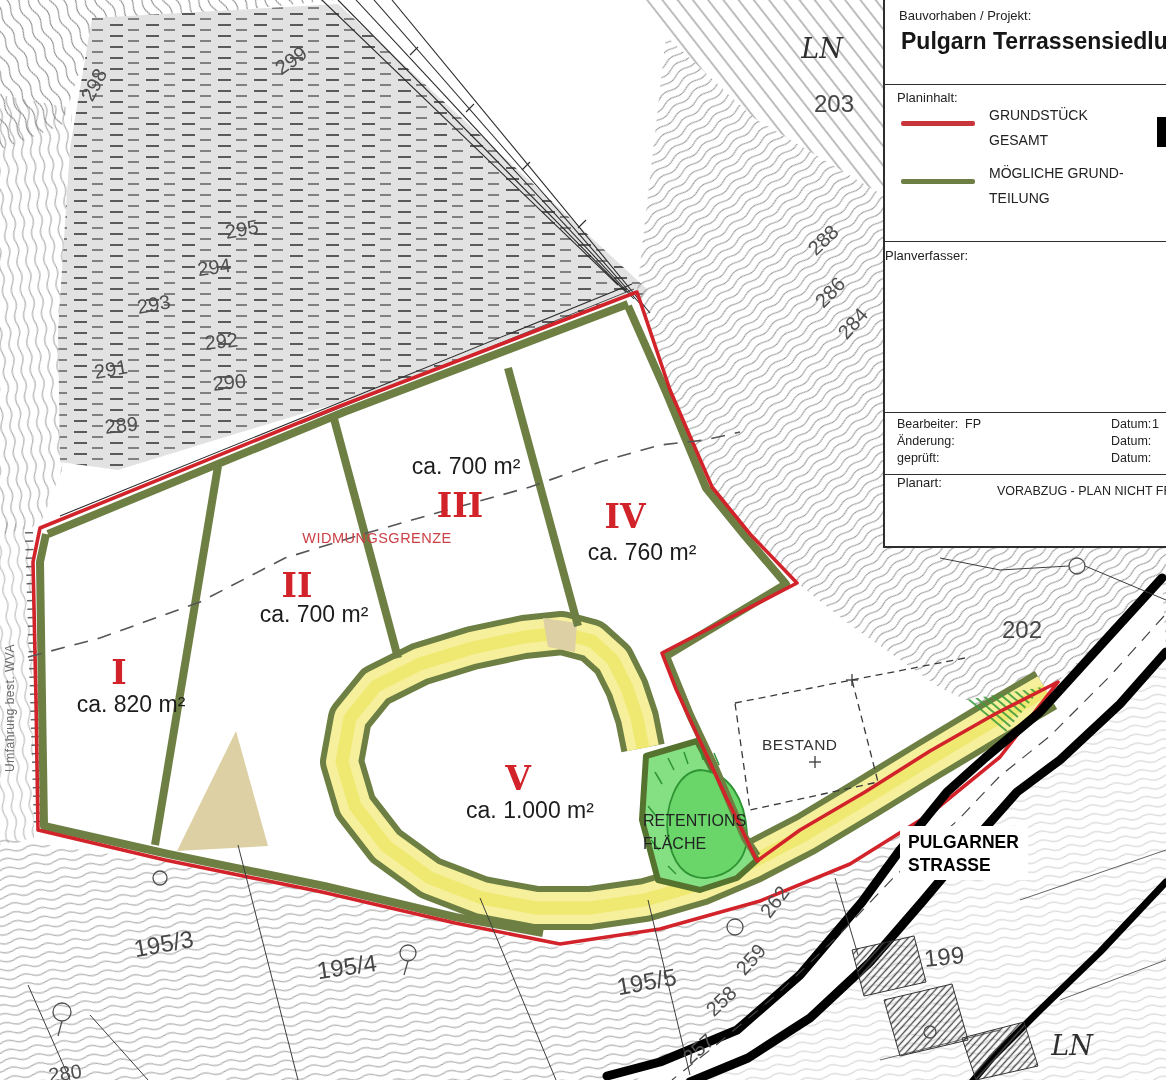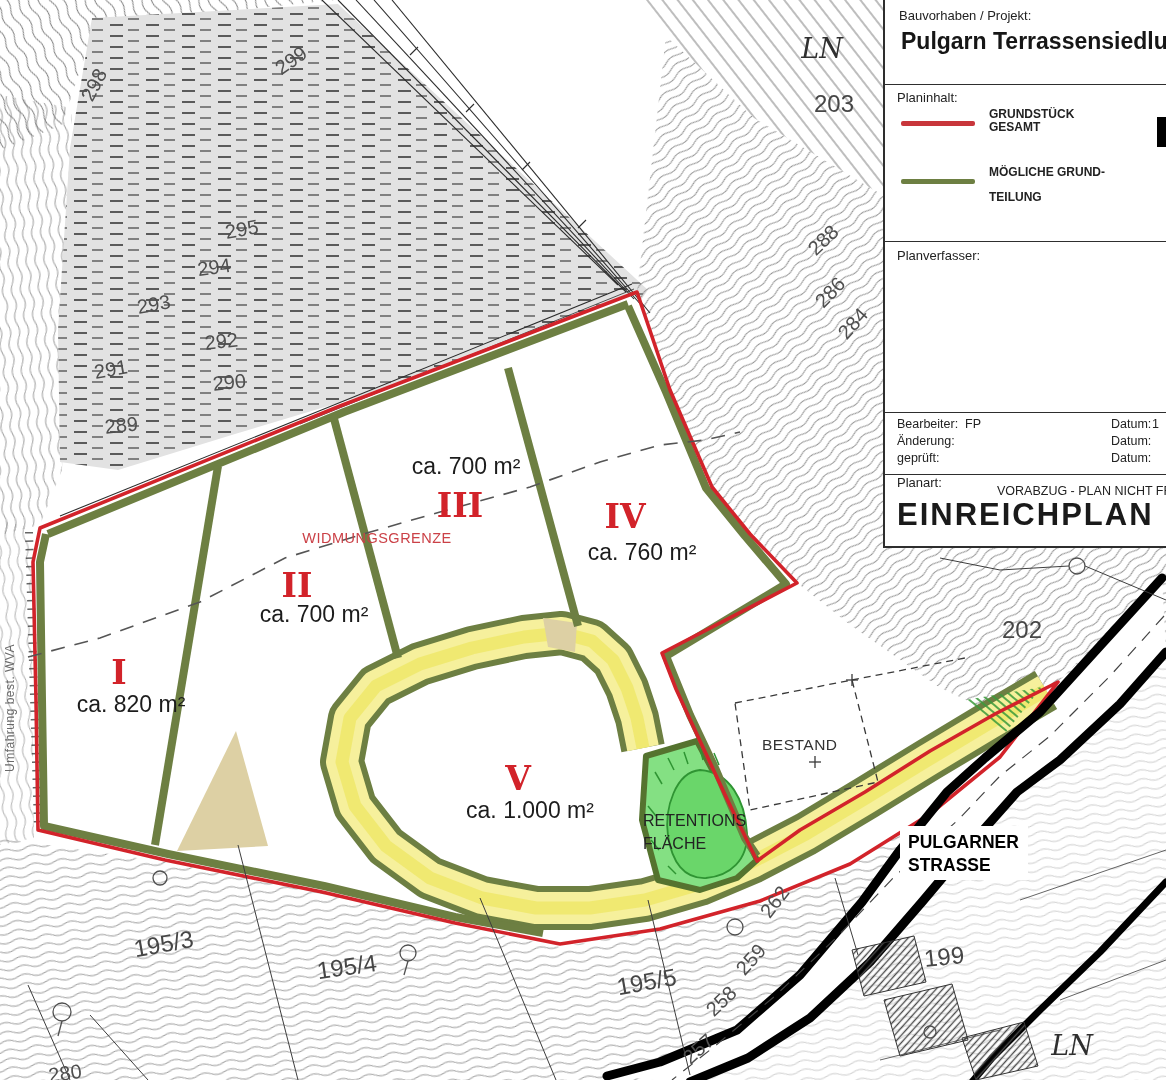--- a/index.html
+++ b/index.html
@@ -15,21 +15,21 @@
   .tb-s2{height:156px;}
   .tb-s3{height:170px;}
   .tb-s4{height:61px;}
   .tb-s5{height:70px;border-bottom:none;}
   .tb-small{position:absolute;font-size:13px;color:#222;}
   .tb-project{position:absolute;left:16px;top:28px;font-size:23px;font-weight:bold;
               white-space:nowrap;color:#161616;}
   .lg-swatch{position:absolute;width:74px;height:5px;border-radius:2px;}
   .lg-red{background:#c8363b;left:16px;top:36px;}
   .lg-green{background:#6d7f42;left:16px;top:94px;}
-  .lg-text{position:absolute;left:104px;font-size:12px;color:#222;white-space:nowrap;font-weight:bold;}
+  .lg-text{position:absolute;left:104px;font-size:14px;color:#222;white-space:nowrap;}
   .tb-blackmark{position:absolute;left:272px;top:32px;width:11px;height:30px;background:#000;}
   .tb-row-label{position:absolute;left:12px;font-size:12.5px;color:#222;}
   .tb-row-val{position:absolute;left:80px;font-size:12.5px;color:#222;}
   .tb-date-label{position:absolute;left:226px;font-size:12.5px;color:#222;text-align:right;}
   .tb-date-val{position:absolute;left:267px;font-size:12.5px;color:#222;}
   .tb-note{position:absolute;left:112px;top:9px;font-size:12.5px;white-space:nowrap;color:#222;}
   .tb-plantype{position:absolute;left:12px;top:22px;font-size:31px;font-weight:bold;
                letter-spacing:2px;white-space:nowrap;color:#1a1a1a;}
 
   
@@ -255,46 +255,45 @@
 <div class="titleblock">
   <div class="tb-sec tb-s1">
     <span class="tb-small" style="left:14px;top:8px;">Bauvorhaben / Projekt:</span>
     <span class="tb-project">Pulgarn Terrassensiedlung</span>
   </div>
 
   <div class="tb-sec tb-s2">
     <span class="tb-small" style="left:12px;top:5px;text-align:right;">Planinhalt:</span>
     <span class="lg-swatch lg-red"></span>
     <span class="lg-text" style="top:22px;">GRUNDSTÜCK</span>
-    <span class="lg-text" style="top:35px;">GESAMT</span>
+    <span class="lg-text" style="top:47px;">GESAMT</span>
     <span class="lg-swatch lg-green"></span>
     <span class="lg-text" style="top:80px;">MÖGLICHE GRUND-</span>
     <span class="lg-text" style="top:105px;">TEILUNG</span>
     <span class="tb-blackmark"></span>
   </div>
 
   <div class="tb-sec tb-s3">
-    <span class="tb-small" style="left:12px;top:6px;">Planverfasser:</span>
+    <span class="tb-small" style="left:0;top:6px;">Planverfasser:</span>
   </div>
 
   <div class="tb-sec tb-s4">
     <span class="tb-row-label" style="top:4px;">Bearbeiter:</span>
     <span class="tb-row-val" style="top:4px;">FP</span>
     <span class="tb-date-label" style="top:4px;">Datum:</span>
     <span class="tb-date-val" style="top:4px;">1</span>
     <span class="tb-row-label" style="top:21px;">Änderung:</span>
     <span class="tb-row-val" style="top:21px;"></span>
     <span class="tb-date-label" style="top:21px;">Datum:</span>
     <span class="tb-date-val" style="top:21px;"></span>
     <span class="tb-row-label" style="top:38px;">geprüft:</span>
     <span class="tb-row-val" style="top:38px;"></span>
     <span class="tb-date-label" style="top:38px;">Datum:</span>
     <span class="tb-date-val" style="top:38px;"></span>
   </div>
 
   <div class="tb-sec tb-s5">
     <span class="tb-small" style="left:12px;top:0;">Planart:</span>
     <span class="tb-note">VORABZUG - PLAN NICHT FREIGE</span>
-    <span class="tb-plantype">EINREICHPLAN</span>
   </div>
 </div>
 
 </div>
 
 </body></html>

